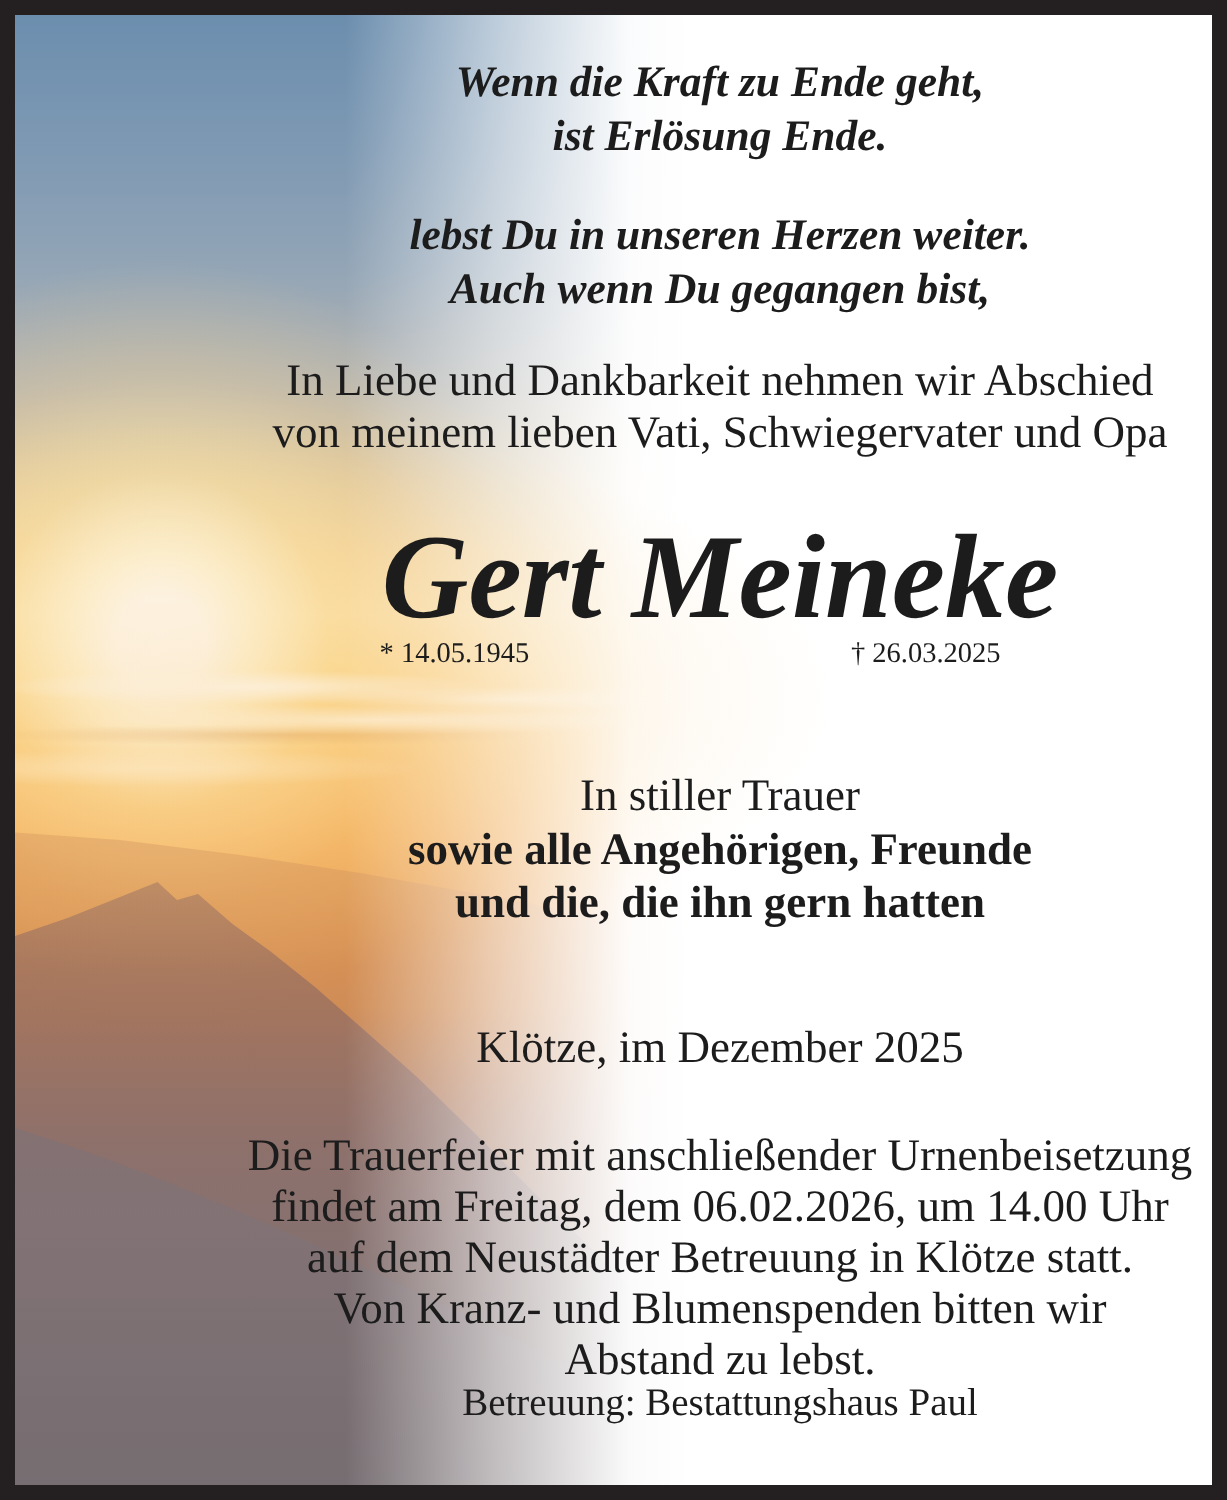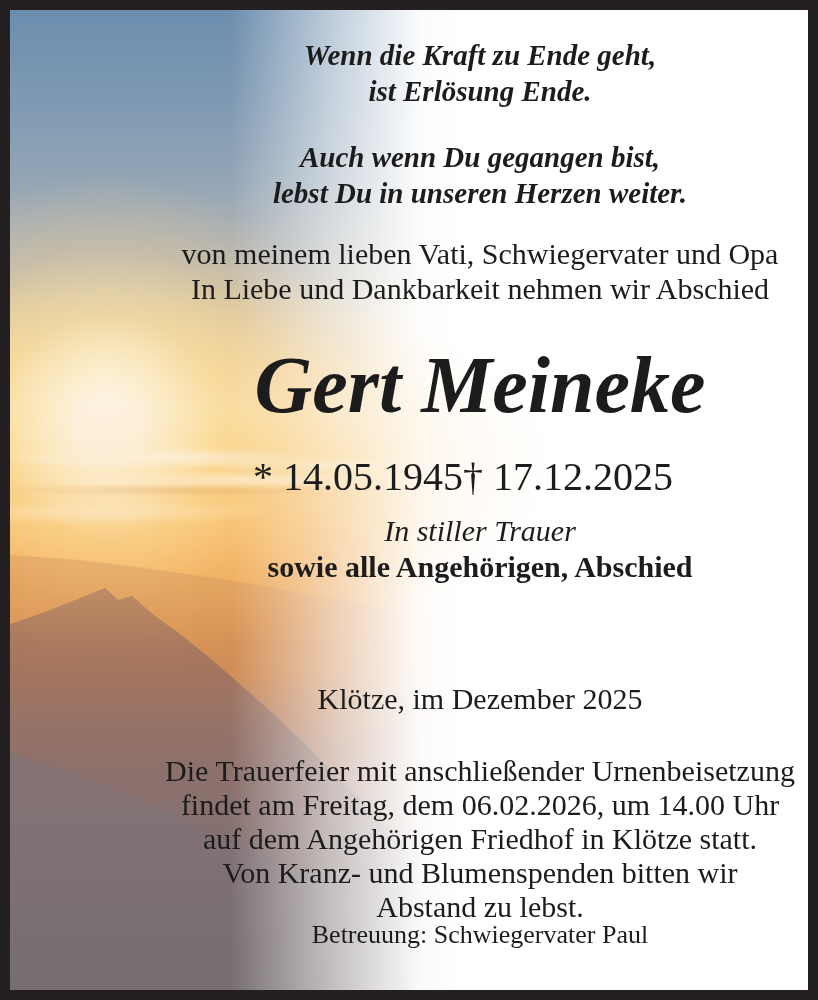--- a/index.html
+++ b/index.html
@@ -55,22 +55,22 @@
   .content{position:absolute;left:150px;top:0;width:640px;text-align:center;}
   .content div{white-space:nowrap;}
   .block{position:absolute;left:0;width:640px;}
   .verse{font-size:29px;line-height:36px;font-weight:bold;font-style:italic;}
   .para{font-size:30px;line-height:35px;}
   .bold{font-weight:bold;}
   .verse1{top:27px;}
   .verse2{top:129px;}
   .intro{top:226px;}
   .name{top:332px;font-size:80px;line-height:86px;font-weight:bold;font-style:italic;}
-  .dates{top:449px;margin-left:93px;width:414px;display:flex;justify-content:space-between;font-size:40px;line-height:35px;}
-  .stiller{top:503px;font-style:italic;}
+  .dates{top:408px;margin-left:93px;width:414px;display:flex;justify-content:space-between;font-size:19px;line-height:35px;}
+  .stiller{top:503px;}
   .family{top:539px;}
   .placedate{top:671px;}
   .info{top:744px;font-size:30px;line-height:34px;}
   .caretaker{top:910px;font-size:26px;line-height:30px;}
 </style>
 </head>
 <body>
 
 <div class="page" style="--frame-color: #241f20; --text-color: #1d1c1c;">
 
@@ -96,48 +96,49 @@
   </div>
 
   <div class="content">
 
     <div class="block verse verse1">
       <div>Wenn die Kraft zu Ende geht,</div>
       <div>ist Erlösung Ende.</div>
     </div>
 
     <div class="block verse verse2">
+      <div>lebst Du in unseren Herzen weiter.</div>
       <div>Auch wenn Du gegangen bist,</div>
-      <div>lebst Du in unseren Herzen weiter.</div>
     </div>
 
     <div class="block para intro">
+      <div>In Liebe und Dankbarkeit nehmen wir Abschied</div>
       <div>von meinem lieben Vati, Schwiegervater und Opa</div>
-      <div>In Liebe und Dankbarkeit nehmen wir Abschied</div>
     </div>
 
     <div class="block name">Gert Meineke</div>
 
     <div class="block dates">
       <div><span>*</span> <span>14.05.1945</span></div>
-      <div><span>†</span> <span>17.12.2025</span></div>
+      <div><span>†</span> <span>26.03.2025</span></div>
     </div>
 
     <div class="block para stiller">In stiller Trauer</div>
 
     <div class="block para bold family">
-      <div>sowie alle Angehörigen, Abschied</div>
+      <div>sowie alle Angehörigen, Freunde</div>
+      <div>und die, die ihn gern hatten</div>
     </div>
 
     <div class="block para placedate">Klötze, im Dezember 2025</div>
 
     <div class="block info">
       <div>Die Trauerfeier mit anschließender Urnenbeisetzung</div>
       <div>findet am Freitag, dem 06.02.2026, um 14.00 Uhr</div>
-      <div>auf dem Angehörigen Friedhof in Klötze statt.</div>
+      <div>auf dem Neustädter Betreuung in Klötze statt.</div>
       <div>Von Kranz- und Blumenspenden bitten wir</div>
       <div>Abstand zu lebst.</div>
     </div>
 
-    <div class="block caretaker">Betreuung: Schwiegervater Paul</div>
+    <div class="block caretaker">Betreuung: Bestattungshaus Paul</div>
 
   </div>
 </div>
 
 </body></html>

